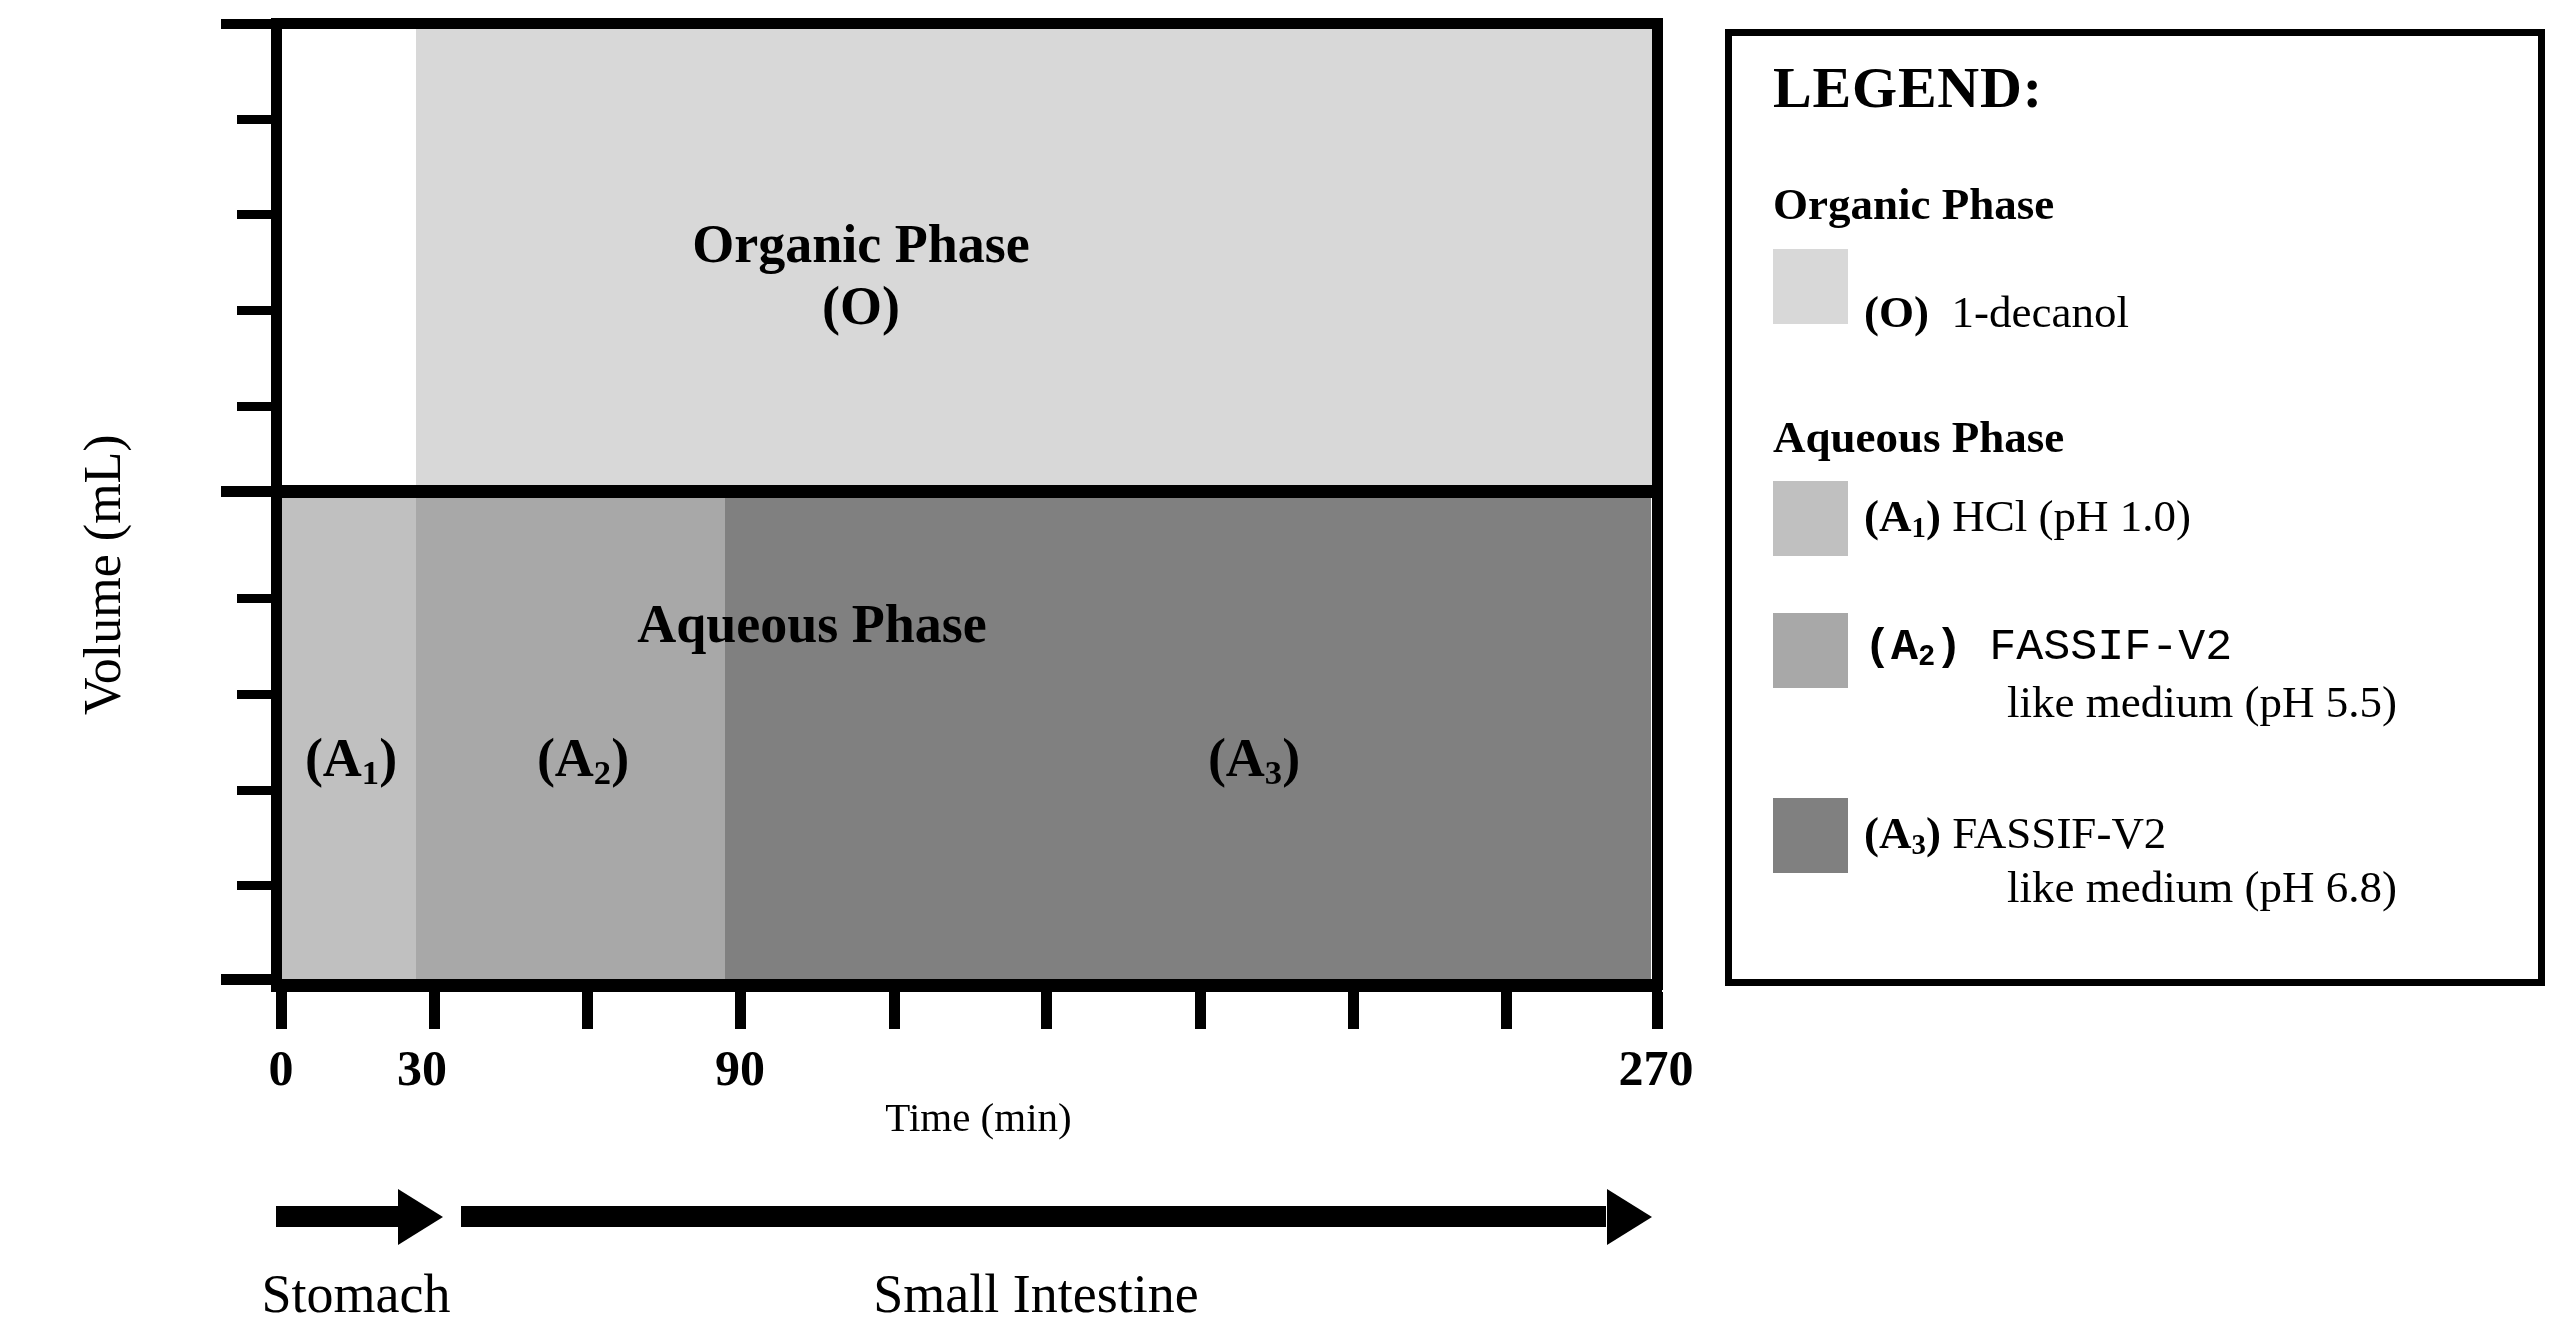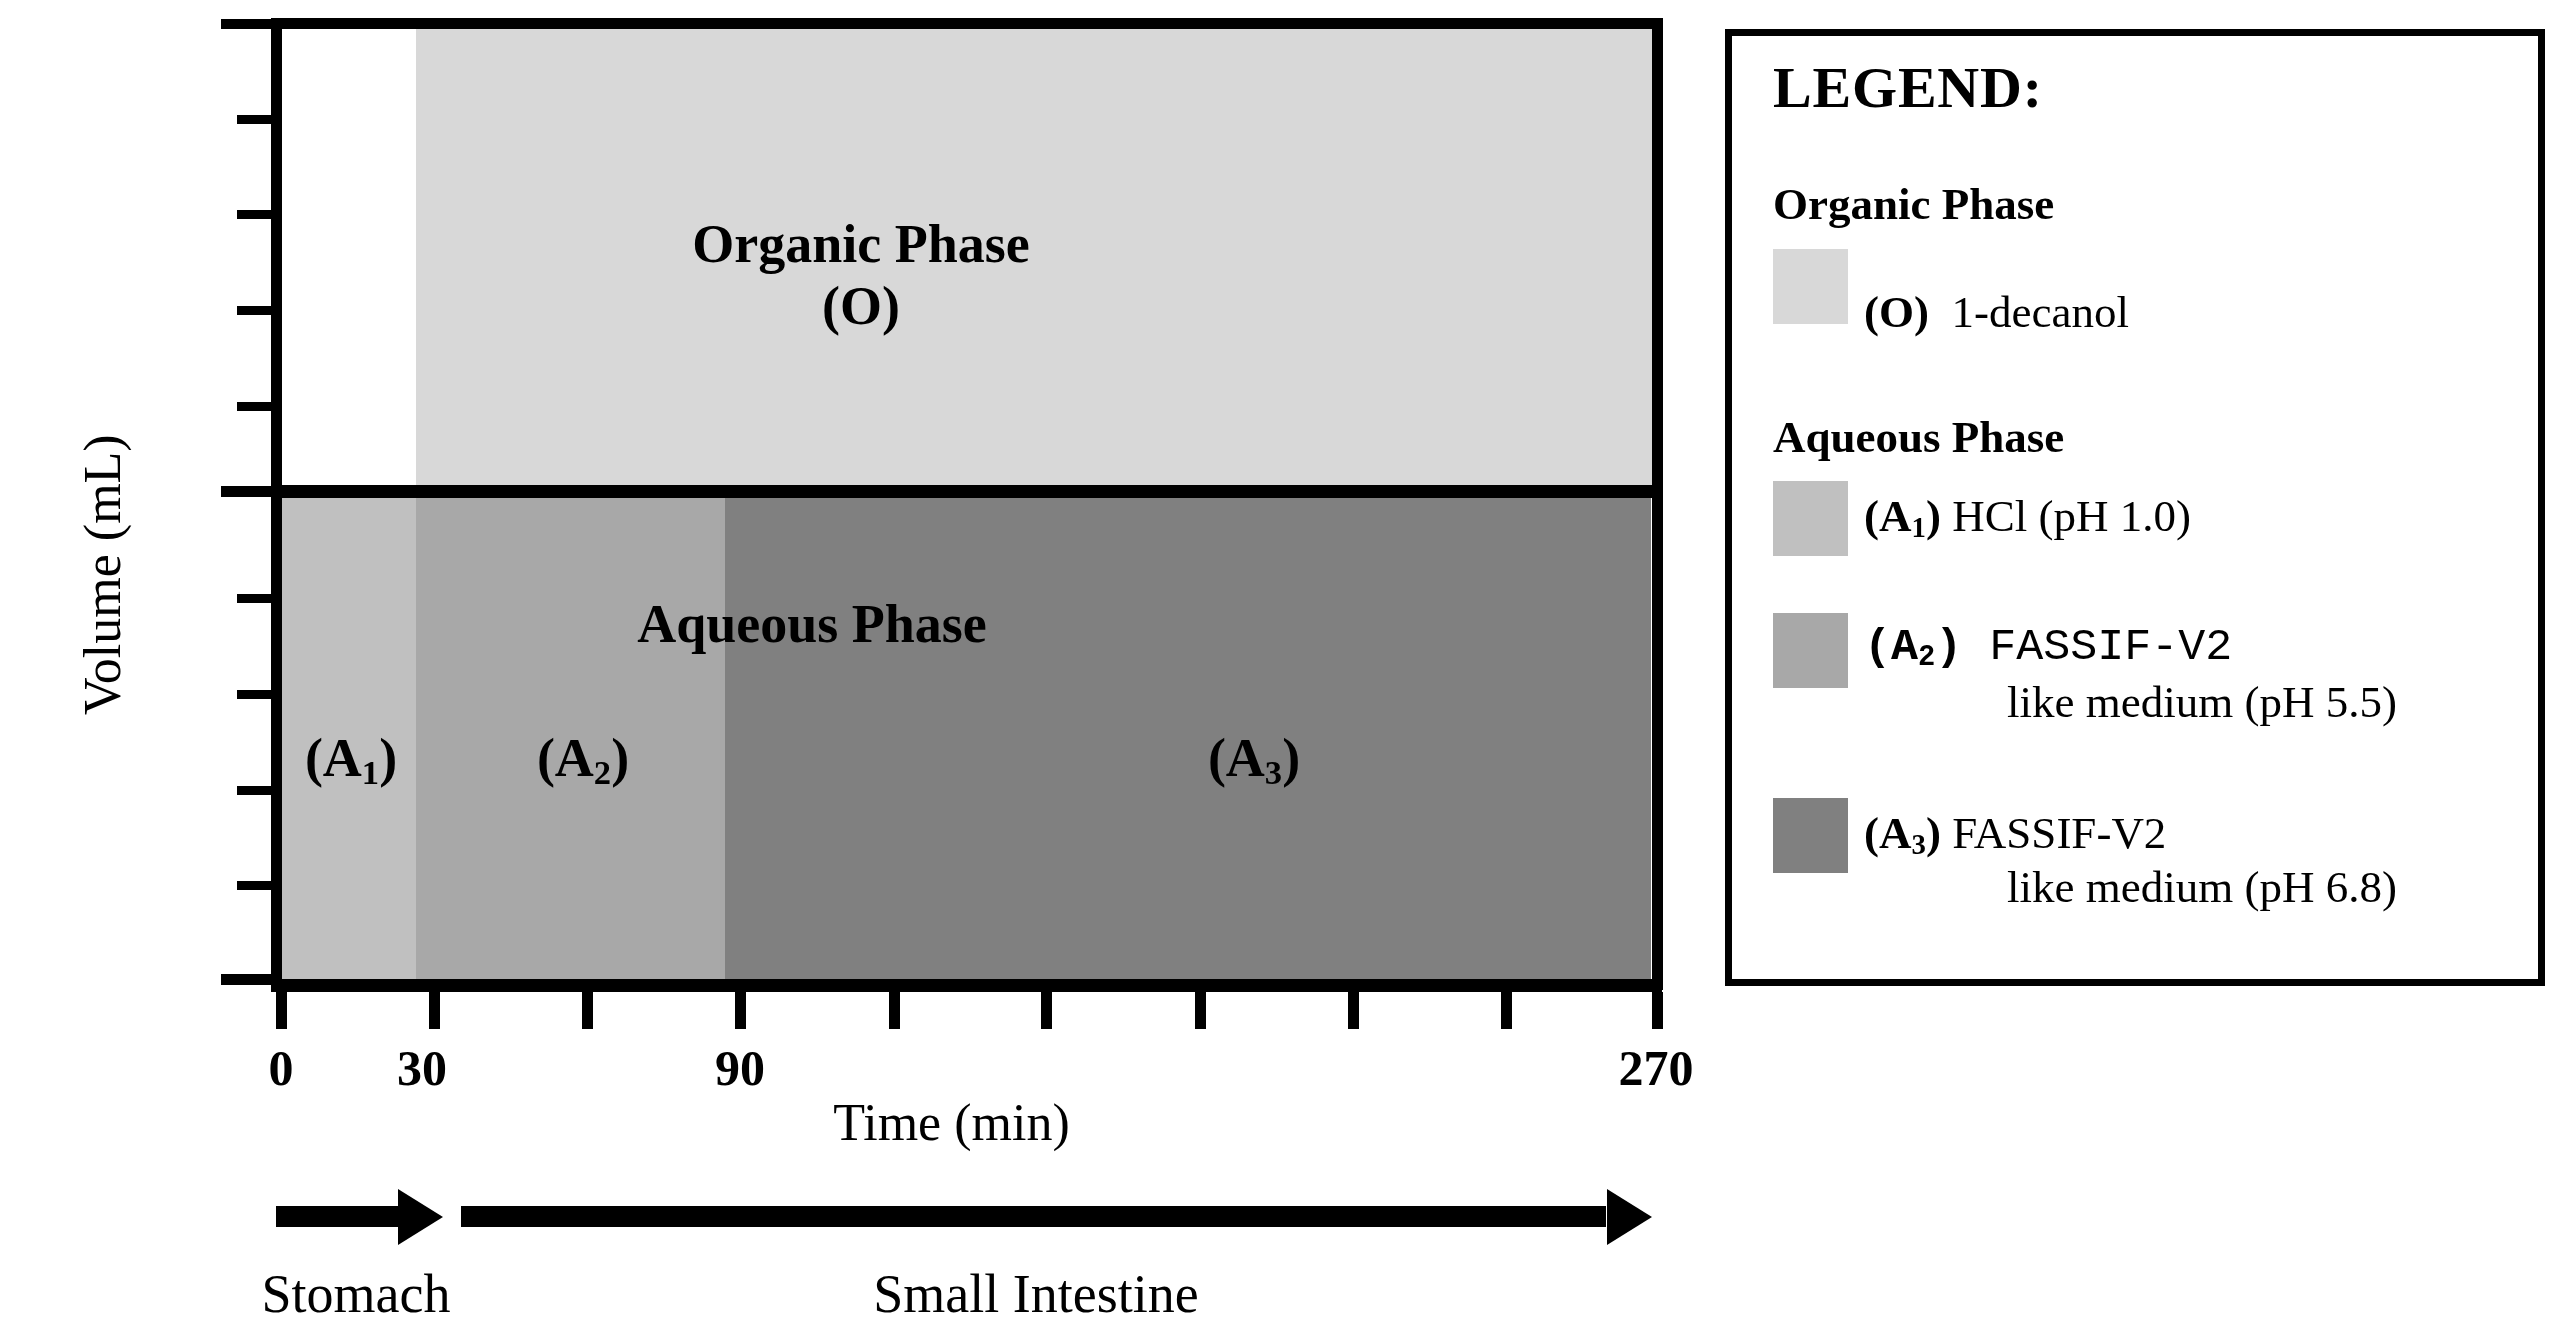--- a/index.html
+++ b/index.html
@@ -17,22 +17,22 @@
   .ylabel{position:absolute;right:2366px;font-weight:bold;font-size:50px;line-height:50px;
           text-align:right;white-space:nowrap;}
   .yaxis-title{position:absolute;font-size:52px;white-space:nowrap;
                transform-origin:0 0;transform:rotate(-90deg);}
 
   
   .xaxis-line{position:absolute;left:271px;top:979px;width:1391px;height:13px;background:#000;}
   .xtick{position:absolute;top:992px;width:10.6px;height:37px;background:#000;}
   .xlabel{position:absolute;top:1043px;font-weight:bold;font-size:50px;line-height:50px;
           white-space:nowrap;transform:translateX(-50%);}
-  .xaxis-title{position:absolute;top:1093px;left:261px;width:1381px;text-align:center;
-               font-size:52px;white-space:nowrap;}
+  .xaxis-title{position:absolute;top:1093px;left:288px;width:1381px;text-align:center;
+               font-size:41px;white-space:nowrap;}
 
   
   .frame-top{position:absolute;left:276px;top:18px;width:1386px;height:10.6px;background:#000;}
   .frame-right{position:absolute;left:1652px;top:18px;width:10.6px;height:972px;background:#000;}
   .frame-mid{position:absolute;left:276px;top:485px;width:1386px;height:13px;background:#000;}
 
   
   .block{position:absolute;}
 
   

